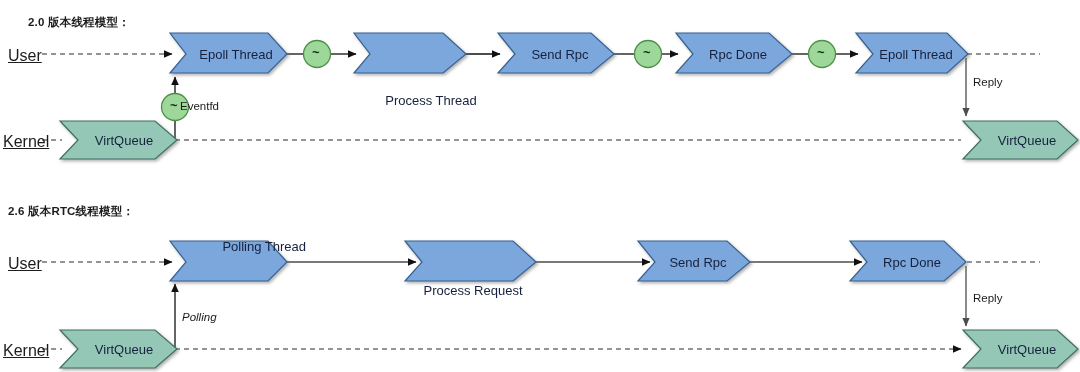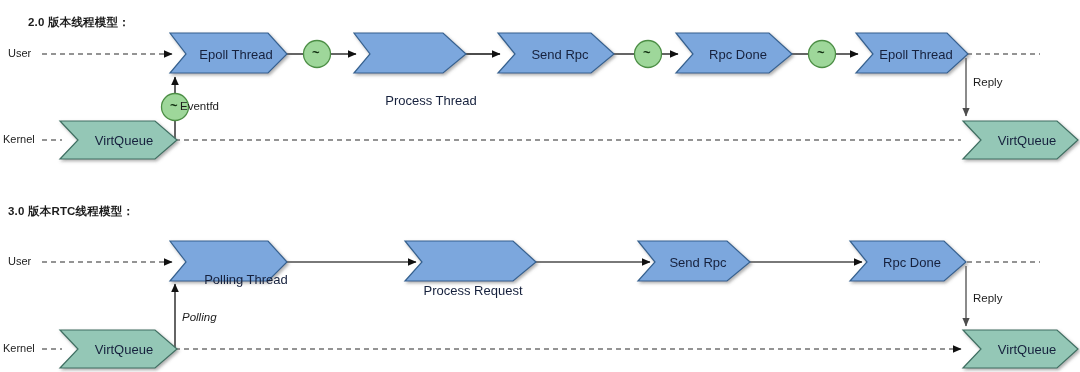--- a/index.html
+++ b/index.html
@@ -23,23 +23,24 @@
   .section-title {
     position: absolute;
     font-size: 11.5px;
     font-weight: bold;
     color: #1c1c1c;
     letter-spacing: 0.2px;
     white-space: nowrap;
   }
   .lane-label {
     position: absolute;
-    font-size: 11px;
+    font-size: 16px;
     color: #1c1c1c;
     white-space: nowrap;
+    text-decoration: underline;
   }
   .edge-label {
     position: absolute;
     font-size: 11.5px;
     color: #1c1c1c;
     white-space: nowrap;
     text-align: center;
   }
   .shape-label {
     position: absolute;
@@ -124,21 +125,21 @@
   <path d="M170,241 L268,241 L287,262 L268,281 L170,281 L186,262 z" fill="#7ba7dd" stroke="#36618f" stroke-width="1.2" filter="url(#softShadow)"></path>
   <path d="M405,241 L513,241 L536,262 L513,281 L405,281 L422,262 z" fill="#7ba7dd" stroke="#36618f" stroke-width="1.2" filter="url(#softShadow)"></path>
   <path d="M638,241 L727,241 L750,262 L727,281 L638,281 L655,262 z" fill="#7ba7dd" stroke="#36618f" stroke-width="1.2" filter="url(#softShadow)"></path>
   <path d="M850,241 L944,241 L966,262 L944,281 L850,281 L867,262 z" fill="#7ba7dd" stroke="#36618f" stroke-width="1.2" filter="url(#softShadow)"></path>
 
   <path d="M60,330 L155,330 L177,349 L155,368 L60,368 L78,349 z" fill="#94c7b6" stroke="#3f6f62" stroke-width="1.2" filter="url(#softShadow)"></path>
   <path d="M963,330 L1057,330 L1078,349 L1057,368 L963,368 L981,349 z" fill="#94c7b6" stroke="#3f6f62" stroke-width="1.2" filter="url(#softShadow)"></path>
 </svg>
 
 <div class="section-title" style="left:28px; top:3px;margin-top:12px;">2.0 版本线程模型：</div>
-<div class="section-title" style="left:8px; top:204px;">3.0 版本RTC线程模型：</div>
+<div class="section-title" style="left:8px; top:204px;">2.6 版本RTC线程模型：</div>
 
 <div class="lane-label" style="left:8px; top:47px;">User</div>
 <div class="lane-label" style="left:3px; top:133px;">Kernel</div>
 <div class="lane-label" style="left:8px; top:255px;">User</div>
 <div class="lane-label" style="left:3px; top:342px;">Kernel</div>
 
 <div class="shape-label" style="left:186px; top:47px; width:100px;">Epoll Thread</div>
 <div class="shape-label" style="left:380px; top:47px; width:102px;margin-top:46px;">Process Thread</div>
 <div class="shape-label" style="left:512px; top:47px; width:96px;">Send Rpc</div>
 <div class="shape-label" style="left:690px; top:47px; width:96px;">Rpc Done</div>
@@ -148,21 +149,21 @@
 <div class="shape-label" style="left:979px; top:133px; width:96px;">VirtQueue</div>
 
 <div class="tilde-label" style="left:312px; top:45px;">~</div>
 <div class="tilde-label" style="left:643px; top:45px;">~</div>
 <div class="tilde-label" style="left:817px; top:45px;">~</div>
 <div class="tilde-label" style="left:170px; top:98px;">~</div>
 
 <div class="edge-label" style="left:180px; top:100px;">Eventfd</div>
 <div class="edge-label" style="left:973px; top:76px;">Reply</div>
 
-<div class="shape-label" style="left:186px; top:272px; width:120px;">Polling Thread</div>
+<div class="shape-label" style="left:186px; top:239px; width:120px;text-align:right;">Polling Thread</div>
 <div class="shape-label" style="left:418px; top:255px; width:110px;margin-top:28px;">Process Request</div>
 <div class="shape-label" style="left:652px; top:255px; width:92px;">Send Rpc</div>
 <div class="shape-label" style="left:864px; top:255px; width:96px;">Rpc Done</div>
 
 <div class="shape-label" style="left:76px; top:342px; width:96px;">VirtQueue</div>
 <div class="shape-label" style="left:979px; top:342px; width:96px;">VirtQueue</div>
 
 <div class="edge-label" style="left:182px; top:311px;font-style:italic;">Polling</div>
 <div class="edge-label" style="left:973px; top:292px;">Reply</div>
 

